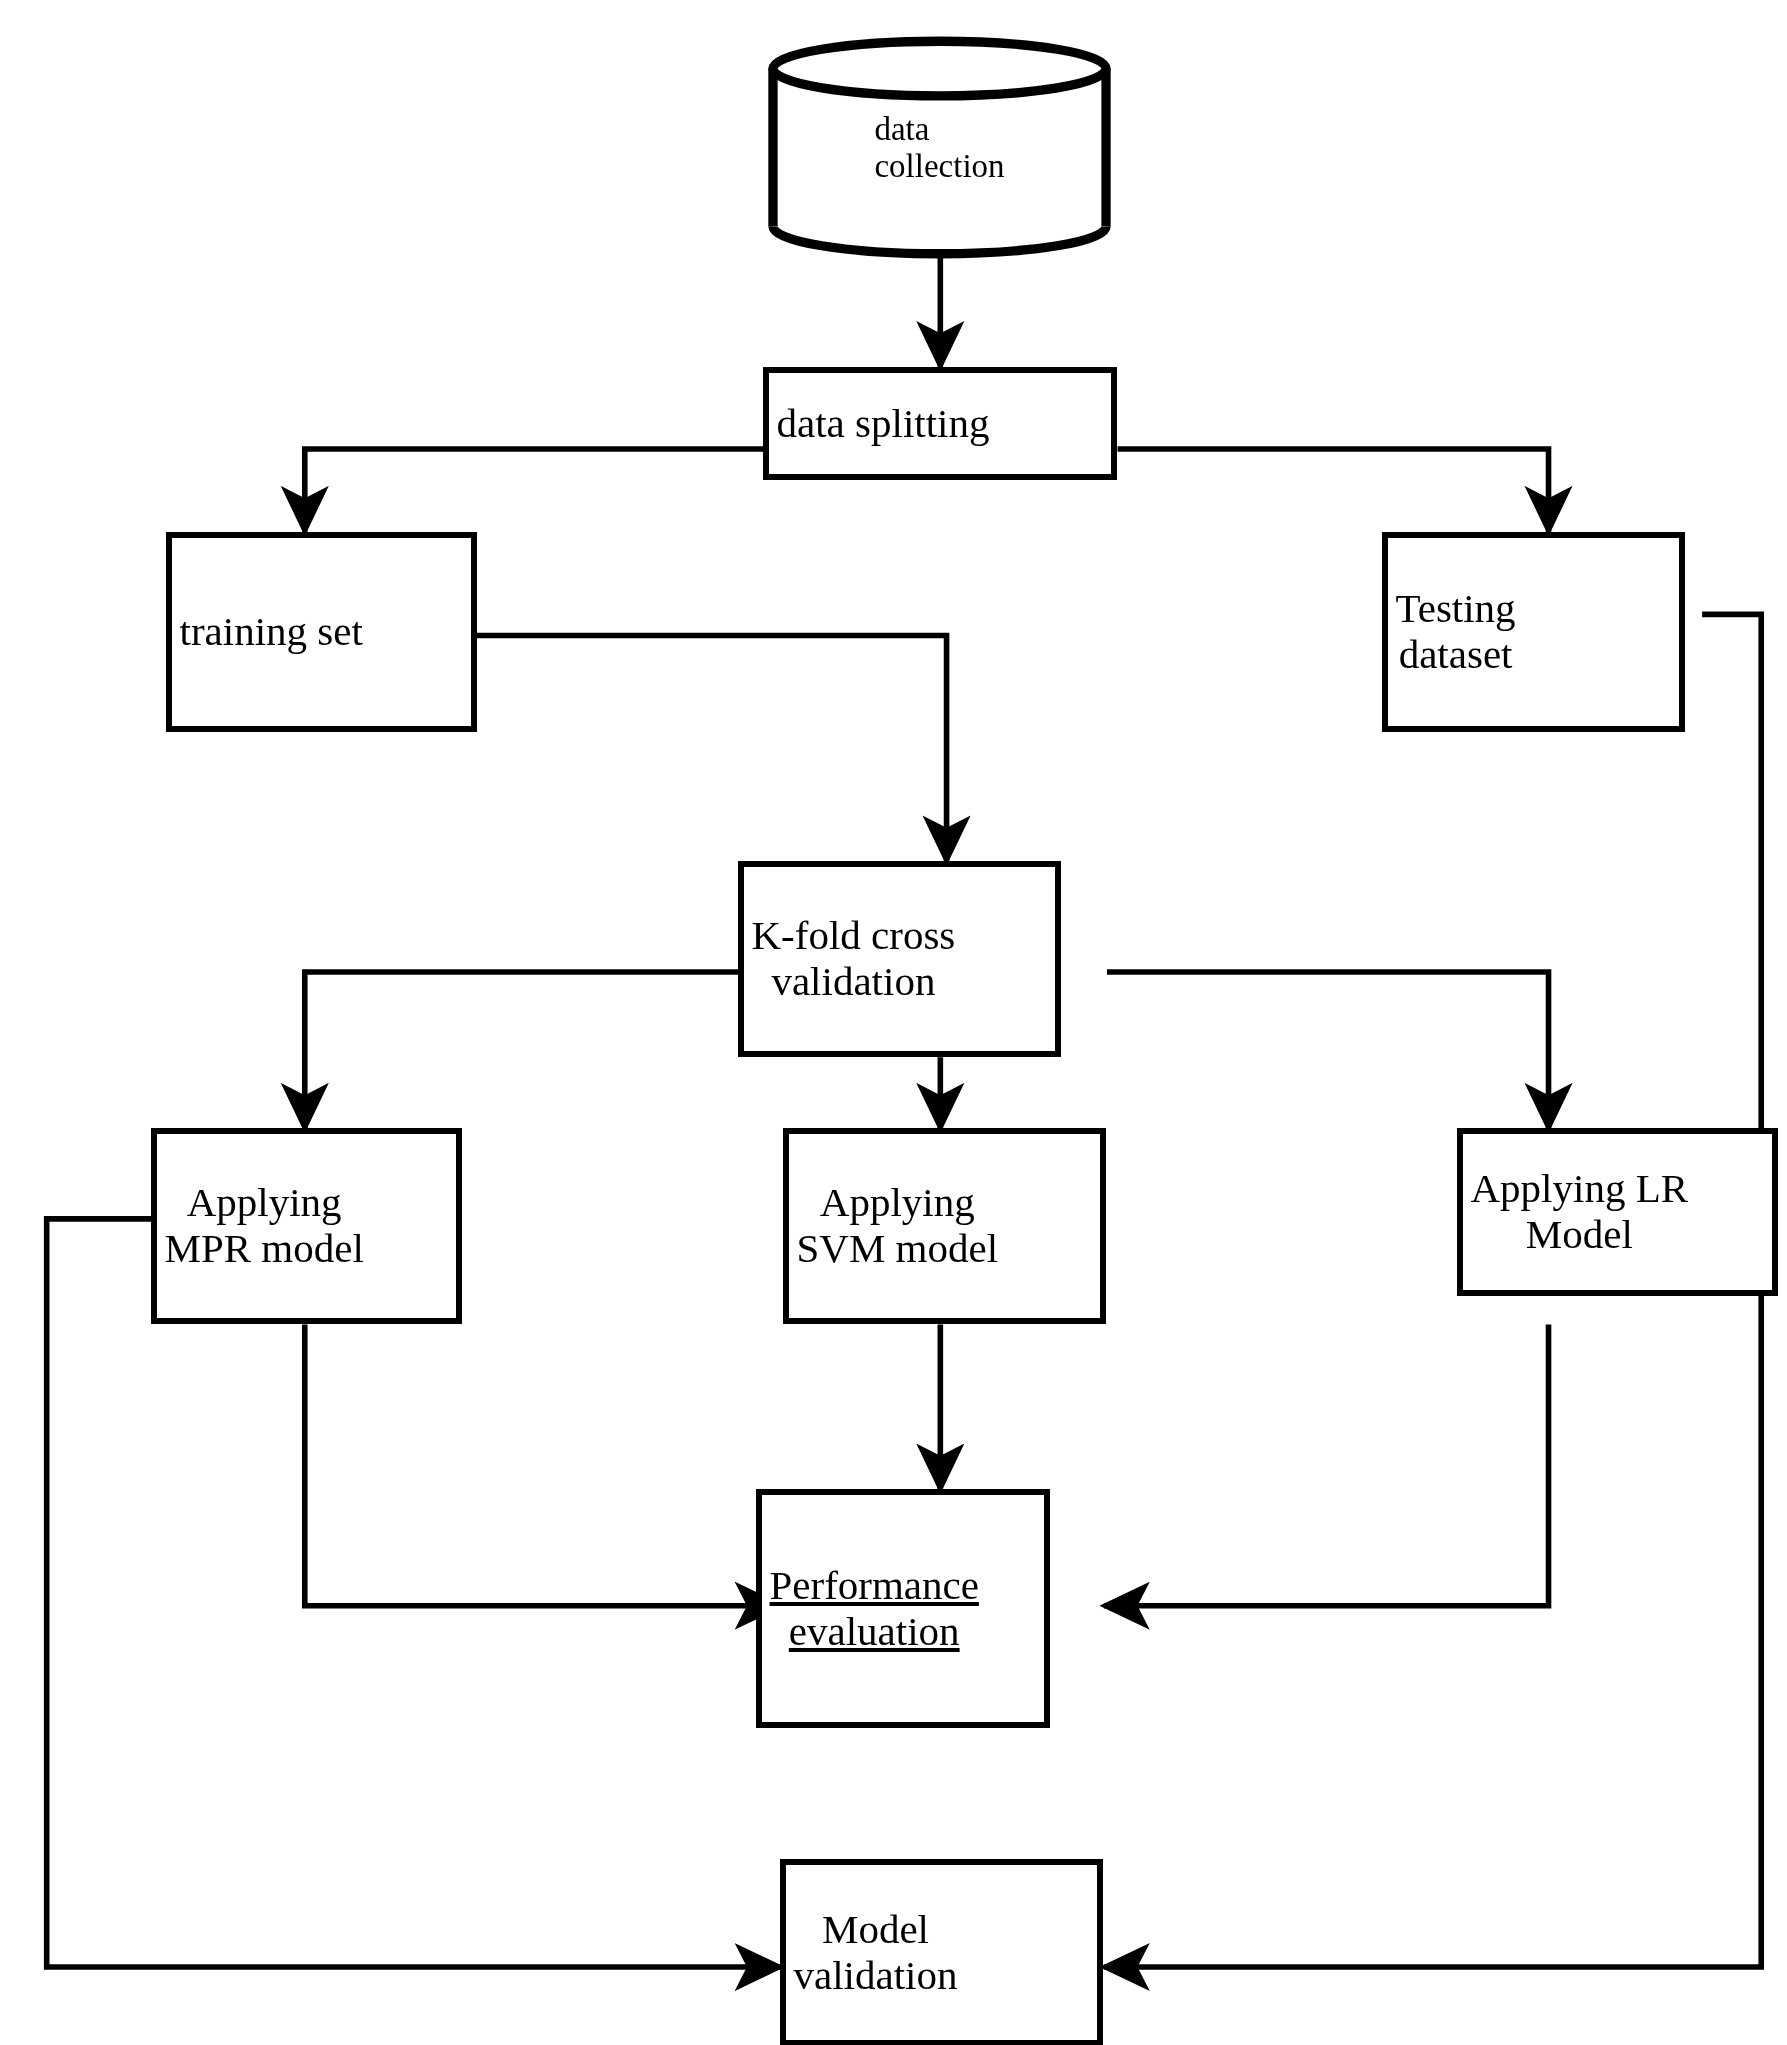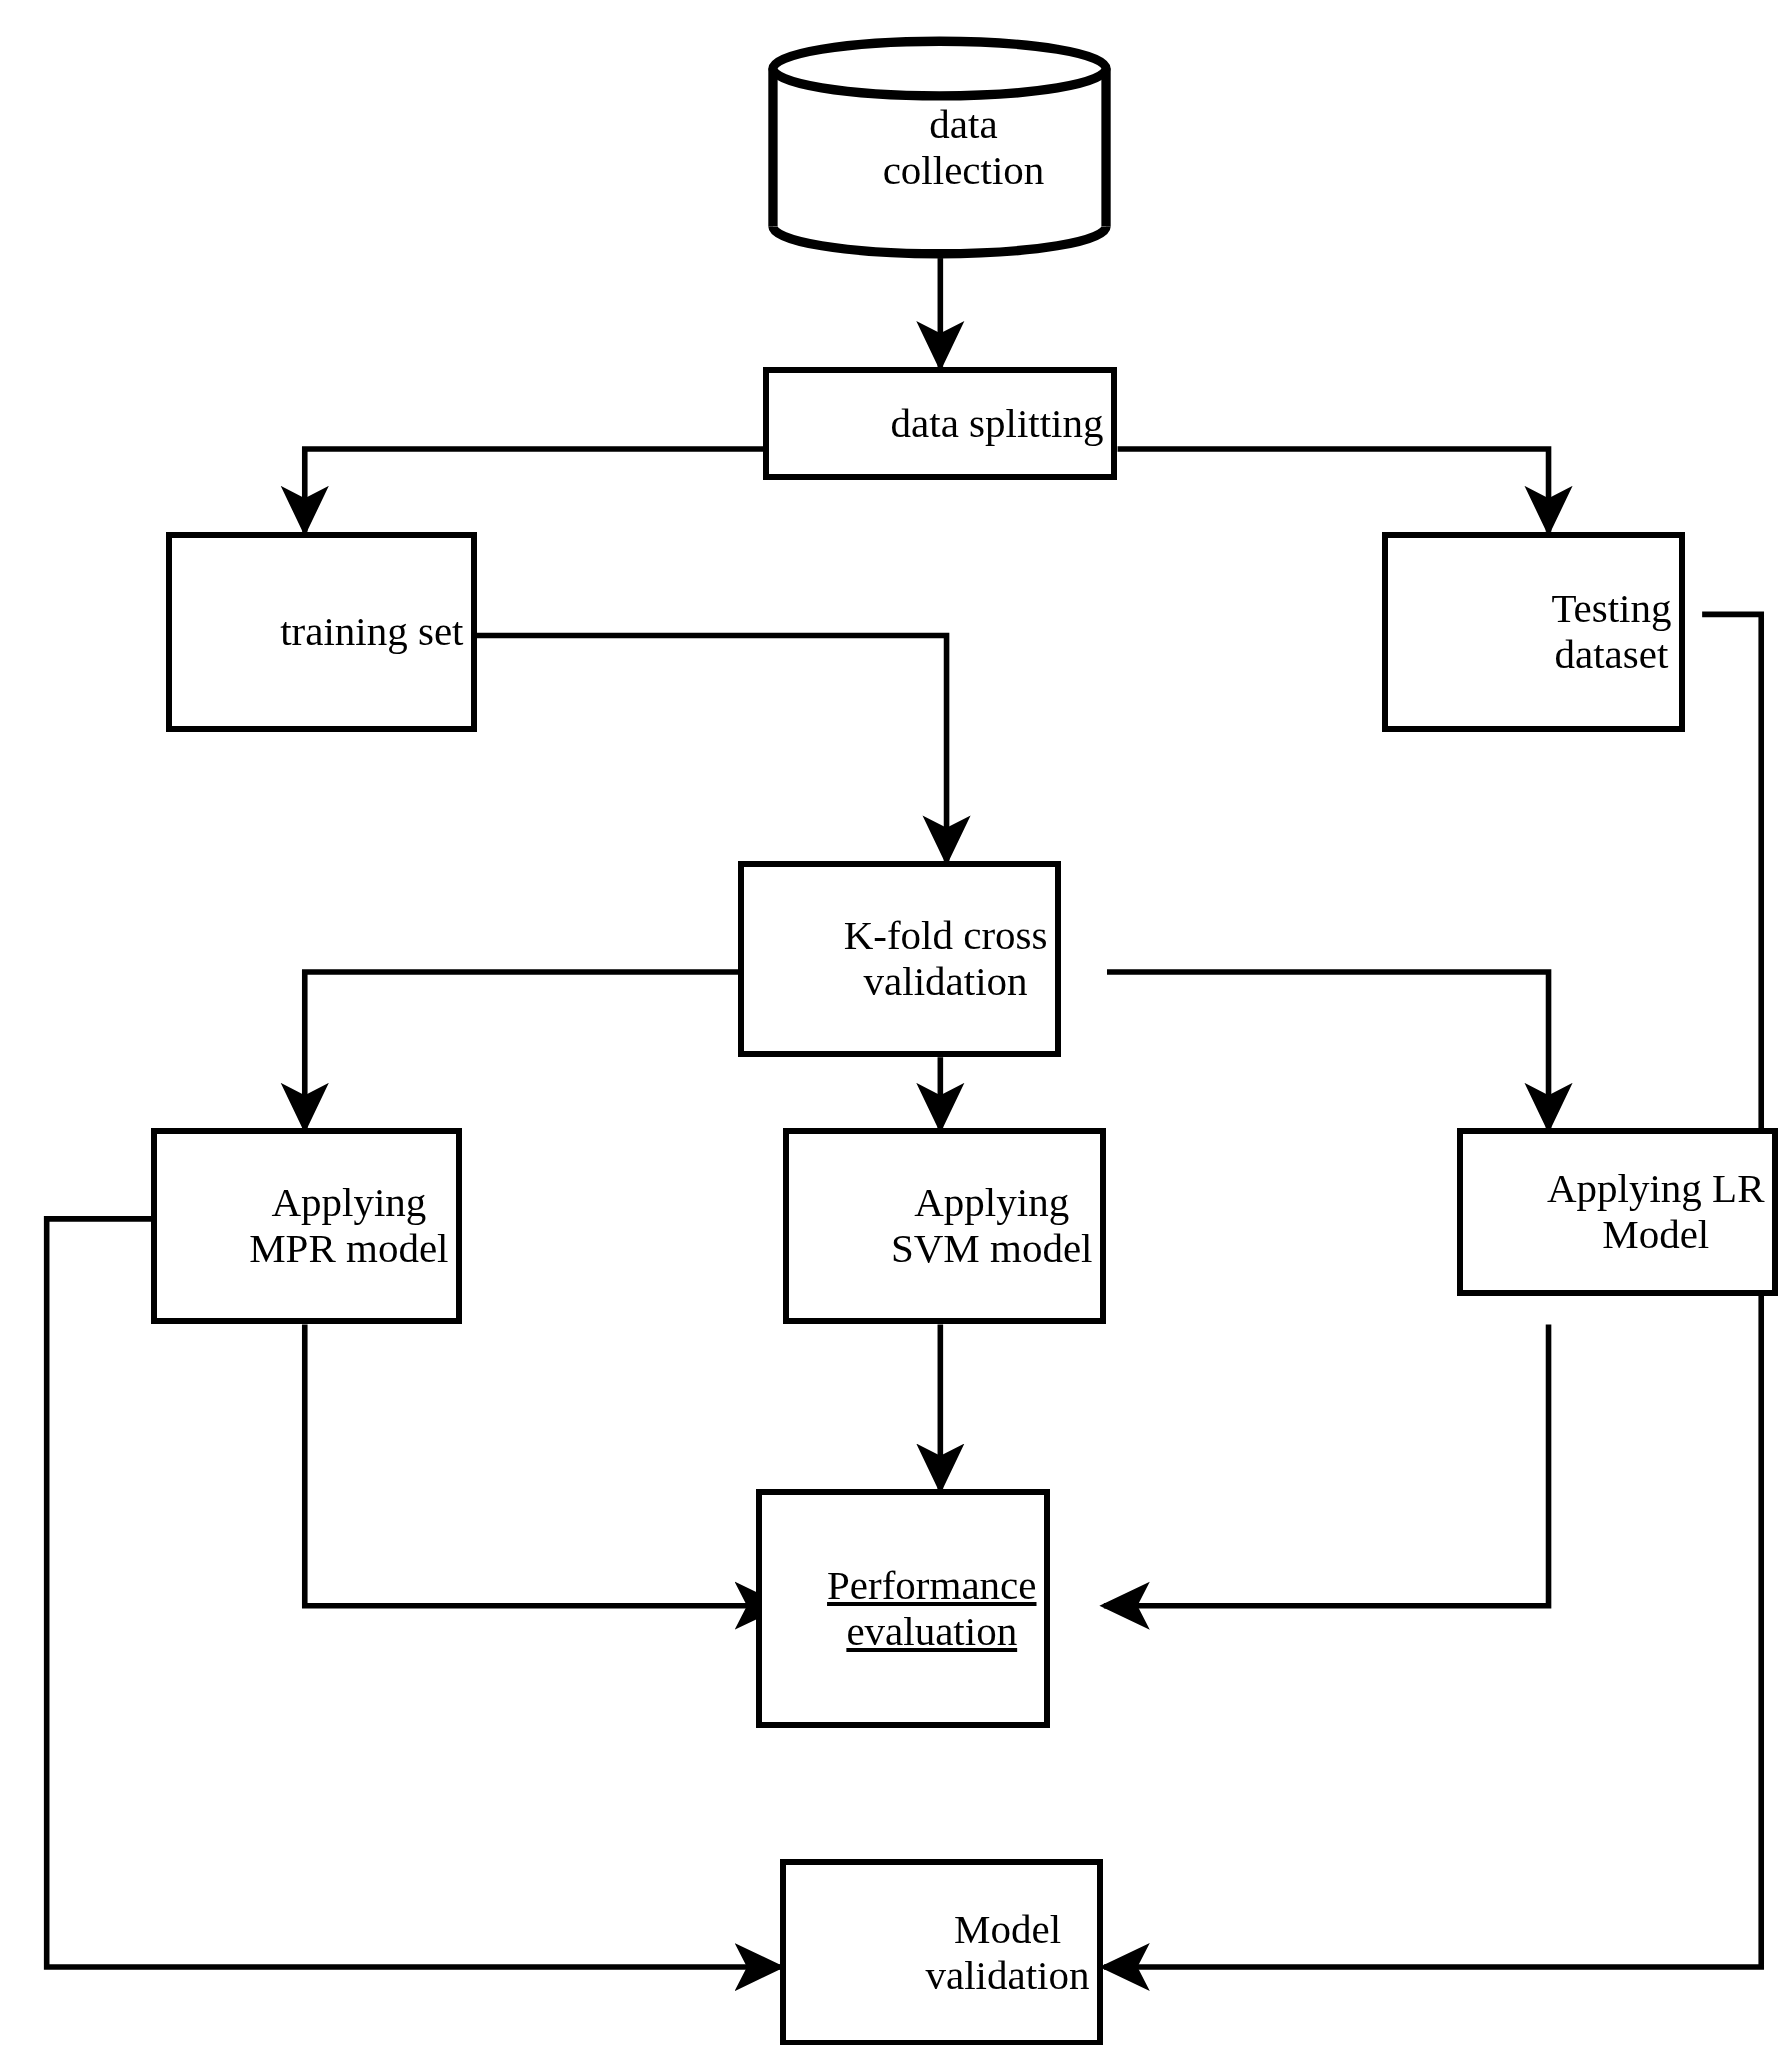--- a/index.html
+++ b/index.html
@@ -22,21 +22,21 @@
     height: 2046px;
     pointer-events: none;
   }
   .node {
     position: absolute;
     box-sizing: border-box;
     background: #ffffff;
     border: 6.8px solid #000000;
     display: flex;
     align-items: center;
-    justify-content: flex-end;
+    justify-content: flex-start;
     text-align: center;
     color: #000000;
     line-height: 1.12;
     font-size: 41px;
     z-index: 2;
   }
   .node .label {
     display: block;
     white-space: pre-line;
     padding: 0 7.5px;
@@ -47,27 +47,25 @@
   }
   .cylinder .cyl-text {
     position: absolute;
     left: 0;
     top: 0;
     width: 100%;
     height: 100%;
     display: flex;
     align-items: center;
     justify-content: center;
-    text-align: center;
-    font-size: 41px;
+    font-size: 33px;
     line-height: 1.12;
     color: #000;
     white-space: pre-line;
     z-index: 3;
-    margin-left: 24px;
   }
 </style>
 </head>
 <body>
 
 <div id="canvas">
 
   <svg class="edges" viewBox="0 0 2875 3290">
     <defs>
       <marker id="arrowhead" markerWidth="9" markerHeight="9" refX="8.2" refY="4.5" orient="auto" markerUnits="strokeWidth">

